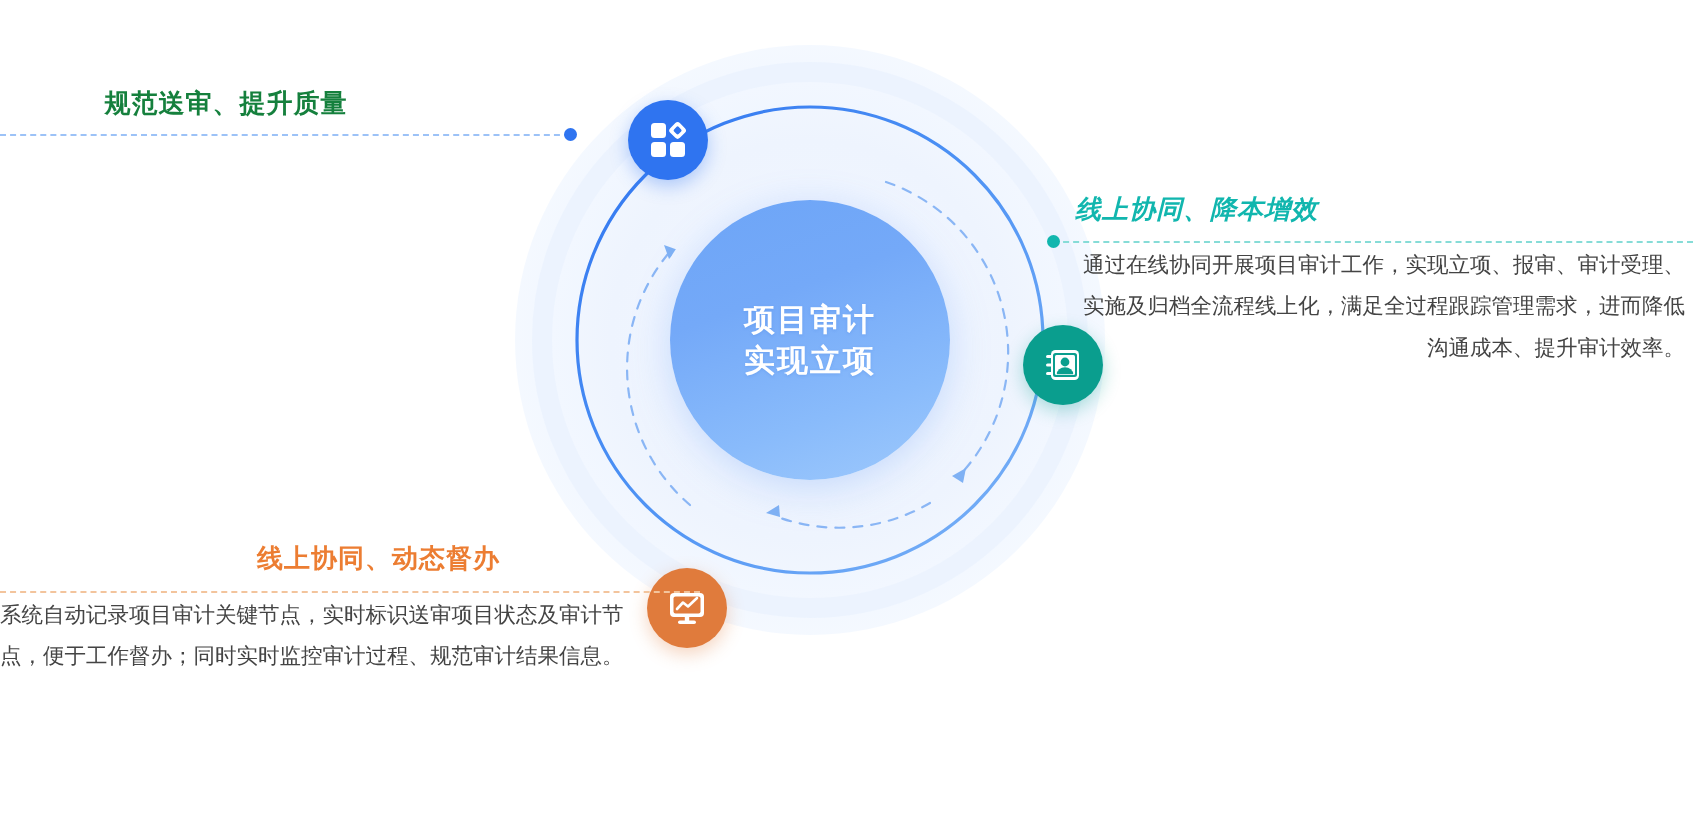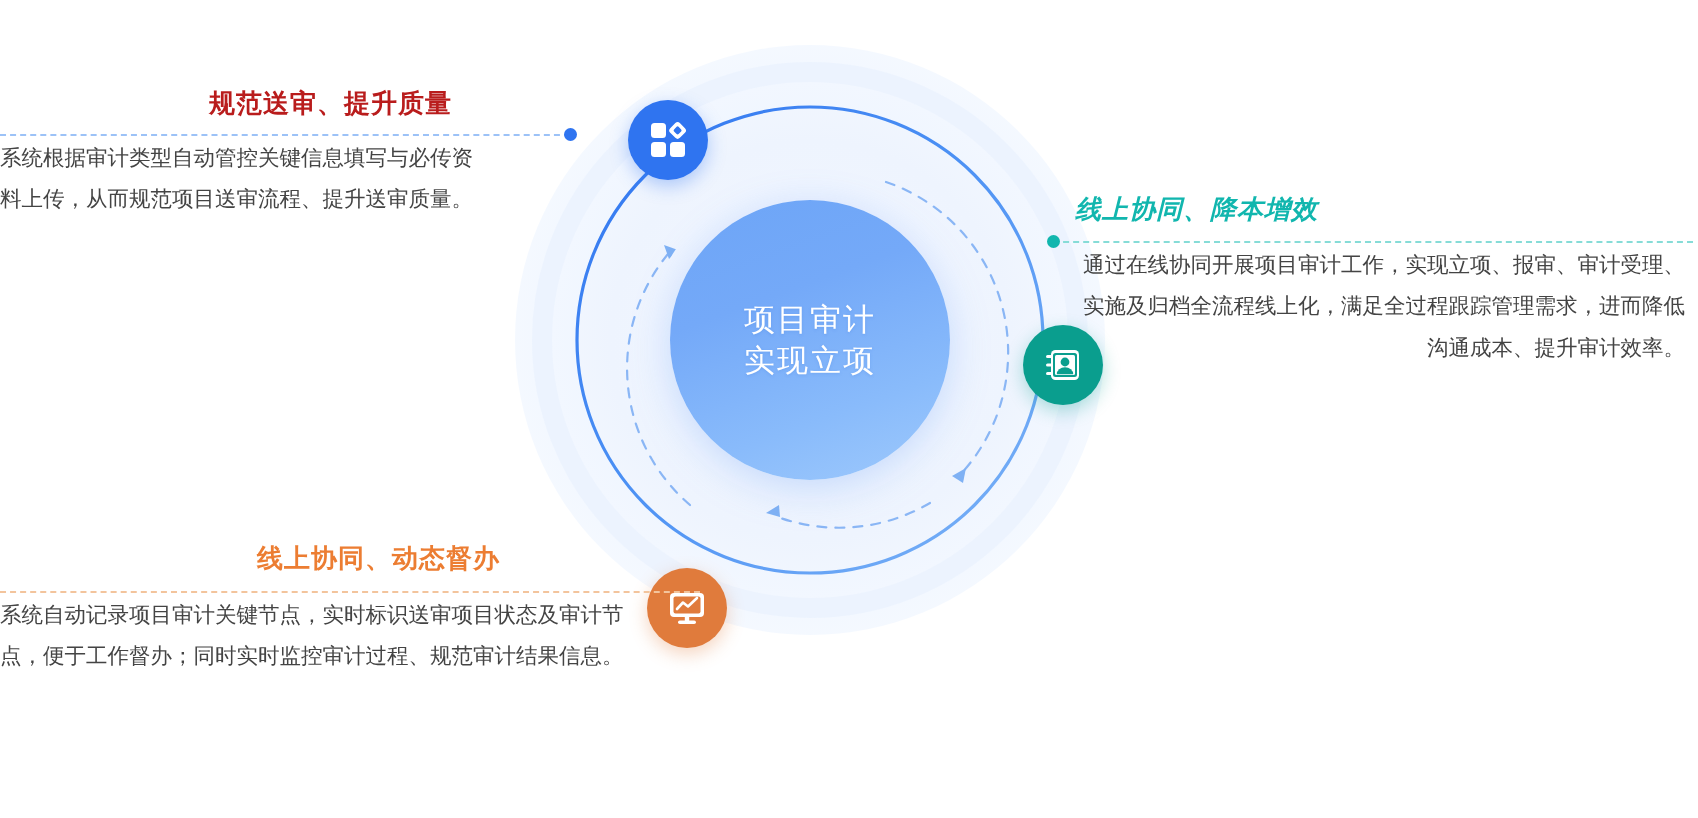--- a/index.html
+++ b/index.html
@@ -29,21 +29,21 @@
     position:absolute;left:648px;top:178px;width:324px;height:324px;border-radius:50%;
     background:radial-gradient(circle at 50% 45%,#e8f0ff 0%,#eef4ff 55%,#f4f8ff 100%);
   }
   .core{
     position:absolute;left:670px;top:200px;width:280px;height:280px;border-radius:50%;
     background:linear-gradient(160deg,#6da5f7 0%,#74a9f8 35%,#89bbfb 72%,#9ec9fc 100%);
     box-shadow:0 10px 40px rgba(92,150,240,.28);
     display:flex;align-items:center;justify-content:center;
   }
   .core-text{
-    color:#ffffff;font-weight:normal;font-size:31px;line-height:1.33;text-align:center;
+    color:#ffffff;font-weight:bold;font-size:31px;line-height:1.33;text-align:center;
     letter-spacing:2px;text-shadow:0 1px 3px rgba(60,120,220,.25);
   }
 
   
   .badge{
     position:absolute;width:80px;height:80px;border-radius:50%;
     display:flex;align-items:center;justify-content:center;
   }
   .badge svg{display:block;}
   #badge-blue{left:628px;top:100px;background:#2f74f0;box-shadow:0 6px 18px rgba(47,116,240,.35);}
@@ -57,21 +57,21 @@
     white-space:nowrap;
   }
   .block p{
     margin:0;font-size:21.5px;line-height:1.92;color:#444444;font-weight:normal;
   }
   .rule{position:absolute;height:0;border-top:2px dashed;}
   .dot{position:absolute;width:13px;height:13px;border-radius:50%;}
 
   
   #block-standardize{left:0px;top:90px;width:560px;}
-  #block-standardize h3{color:#b91c1c;text-align:right;padding-right:108px;}
+  #block-standardize h3{color:#15803d;text-align:center;padding-right:108px;}
   #block-standardize .rule{left:0px;top:44px;width:570px;border-color:#9cc2f7;}
   #block-standardize .dot{left:564px;top:38px;background:#2f74f0;}
   #block-standardize p{margin-top:22px;width:480px;}
 
   
   #block-online{left:1075px;top:196px;width:620px;}
   #block-online h3{color:#11b6ae;text-align:left;font-style:italic;}
   #block-online .rule{left:-22px;top:45px;width:640px;border-color:#86dcd7;}
   #block-online .dot{left:-28px;top:39px;background:#11b6ae;}
   #block-online p{margin-top:23px;width:610px;text-align:right;}
@@ -151,21 +151,20 @@
       <polyline points="11,22 17,15.5 22,19.5 31,11" fill="none" stroke="#ffffff" stroke-width="2.6" stroke-linecap="round" stroke-linejoin="round"></polyline>
       <rect x="18.8" y="29" width="4.4" height="5.5" fill="#ffffff"></rect>
       <rect x="12" y="33.4" width="18" height="3.6" rx="1.8" fill="#ffffff"></rect>
     </svg>
   </div>
 
   <div class="block" id="block-standardize">
     <h3>规范送审、提升质量</h3>
     <div class="rule"></div>
     <div class="dot"></div>
-    <p>系统根据审计类型自动管控关键信息填写与必传资料上传，从而规范项目送审流程、提升送审质量。</p>
   </div>
 
   <div class="block" id="block-online">
     <h3>线上协同、降本增效</h3>
     <div class="rule"></div>
     <div class="dot"></div>
     <p>通过在线协同开展项目审计工作，实现立项、报审、审计受理、实施及归档全流程线上化，满足全过程跟踪管理需求，进而降低沟通成本、提升审计效率。</p>
   </div>
 
   <div class="block" id="block-trace">

